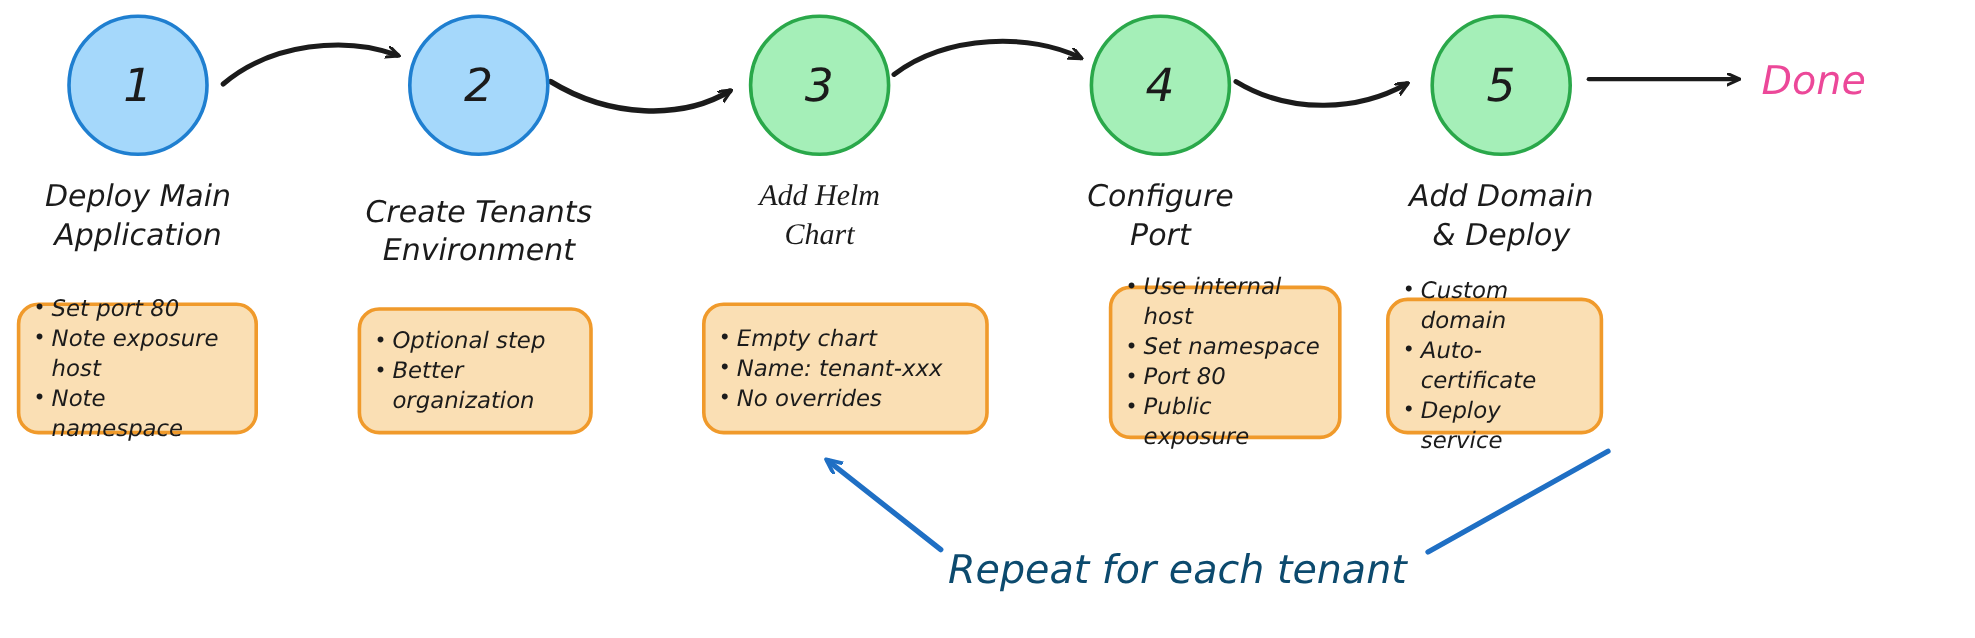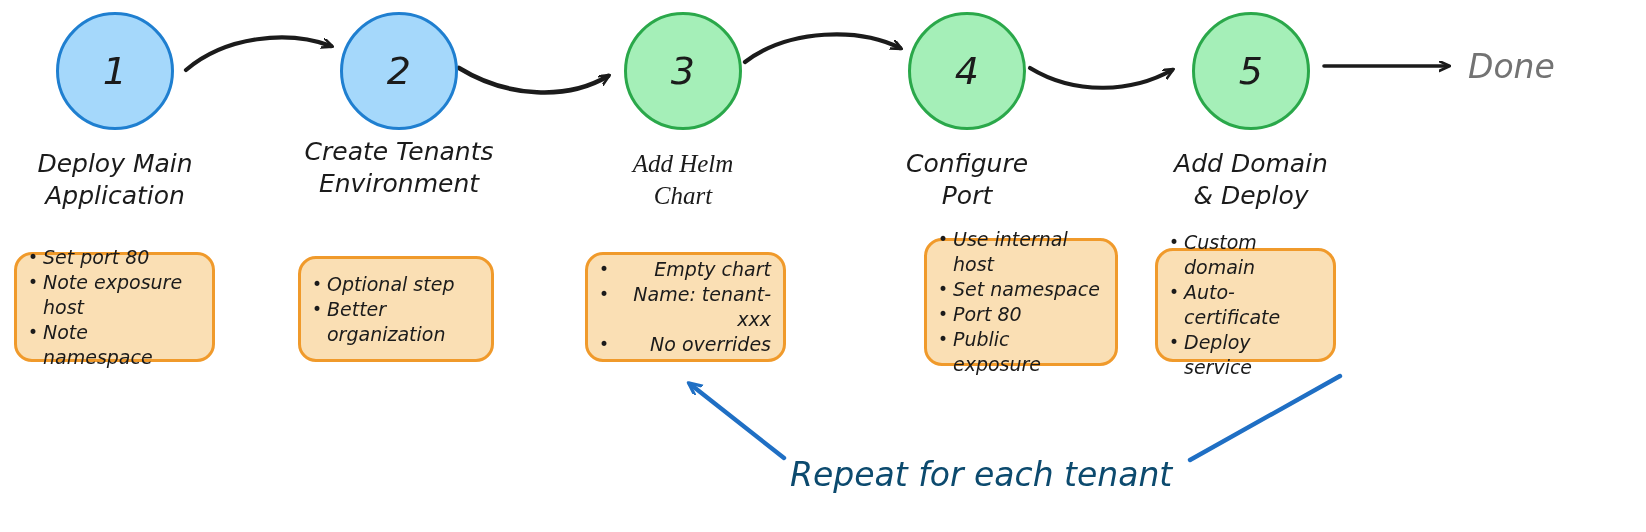--- a/index.html
+++ b/index.html
@@ -56,21 +56,21 @@
     color: #1b1b1b;
     white-space: pre-line;
   }
 
   
   .done-label {
     position: absolute;
     font-family: "DejaVu Sans", sans-serif;
     font-style: italic;
     font-size: 33px;
-    color: #737373;
+    color: #ec4899;
     line-height: 1;
   }
 
   
   .note-box {
     position: absolute;
     border: 3px solid #f09a2b;
     background: #fadfb4;
     border-radius: 18px;
     box-sizing: border-box;
@@ -161,35 +161,35 @@
     <ul class="note-list">
       <li>Set port 80</li>
       <li>Note exposure host</li>
       <li>Note namespace</li>
     </ul>
   </div>
 
   <div class="step-node" style="left:340px; top:12px;">
     <span class="step-num">2</span>
   </div>
-  <div class="step-label" style="left:269px; top:136px;">Create Tenants
+  <div class="step-label" style="left:269px; top:161px;">Create Tenants
 Environment</div>
   <div class="note-box" style="left:298px; top:256px; width:196px; height:106px;">
     <ul class="note-list">
       <li>Optional step</li>
       <li>Better organization</li>
     </ul>
   </div>
 
   <div class="step-node green" style="left:624px; top:12px;">
     <span class="step-num">3</span>
   </div>
   <div class="step-label" style="left:553px; top:148px;font-family:Liberation Serif, serif;">Add Helm
 Chart</div>
-  <div class="note-box" style="left:585px; top:252px; width:201px; height:110px;text-align:right;">
+  <div class="note-box" style="left:585px; top:252px; width:239px; height:110px;">
     <ul class="note-list">
       <li>Empty chart</li>
       <li>Name: tenant-xxx</li>
       <li>No overrides</li>
     </ul>
   </div>
 
   <div class="step-node green" style="left:908px; top:12px;">
     <span class="step-num">4</span>
   </div>

